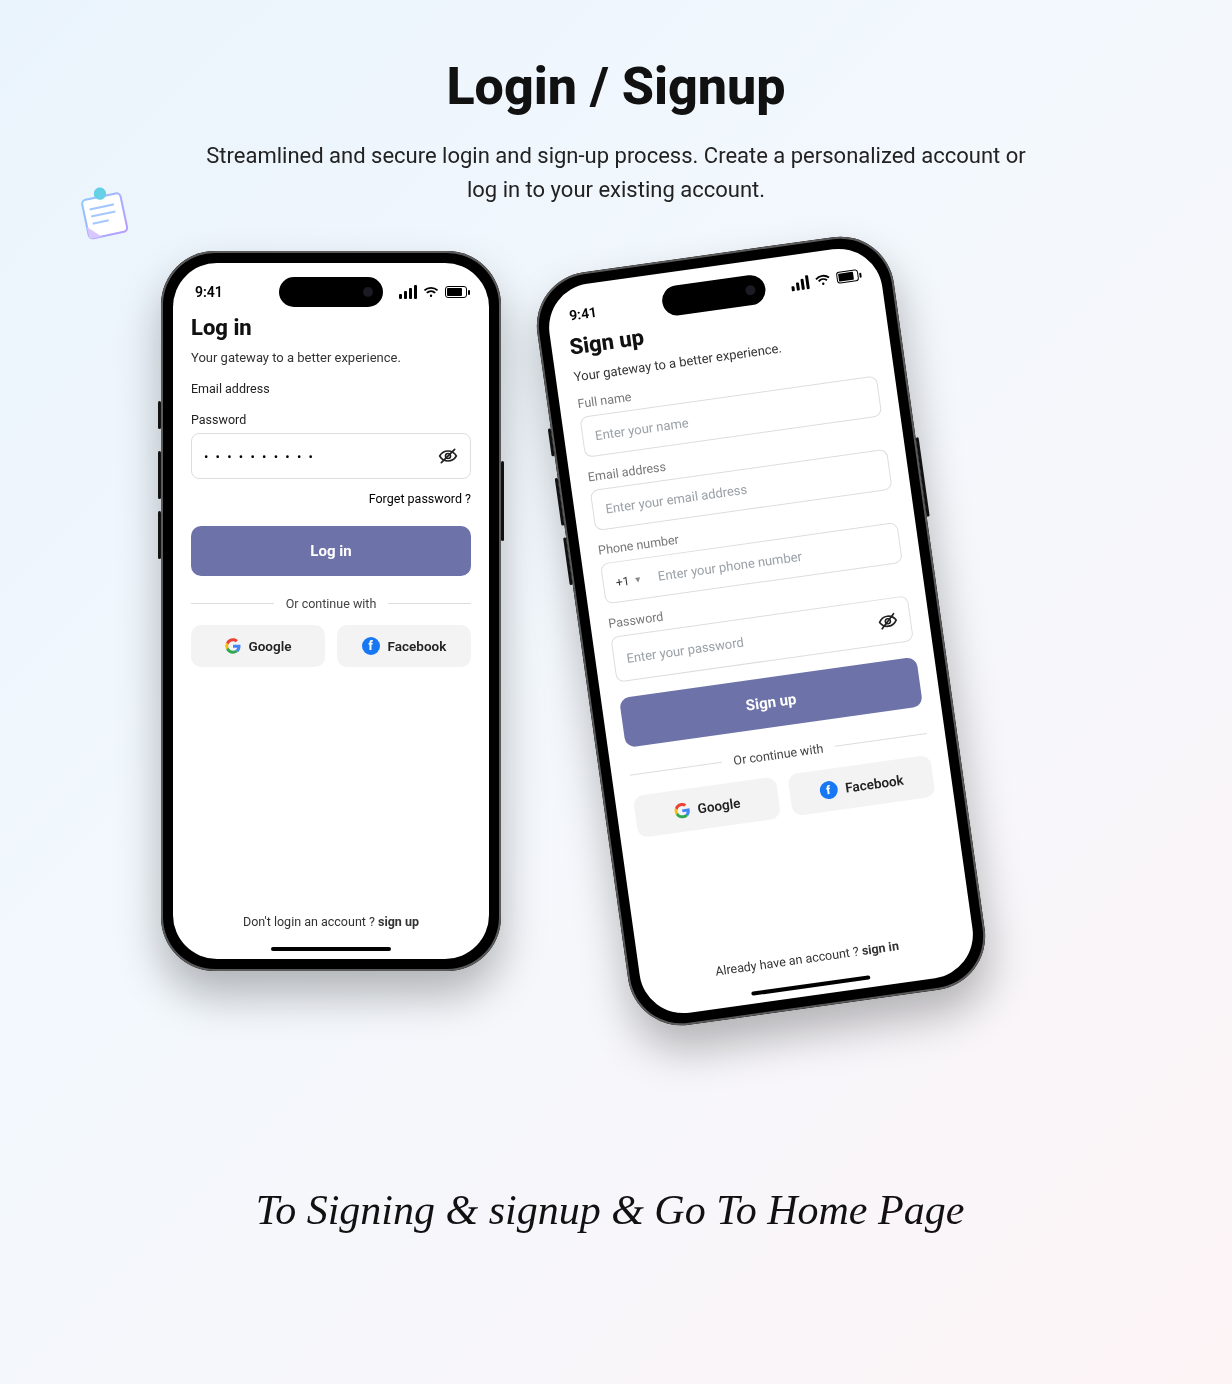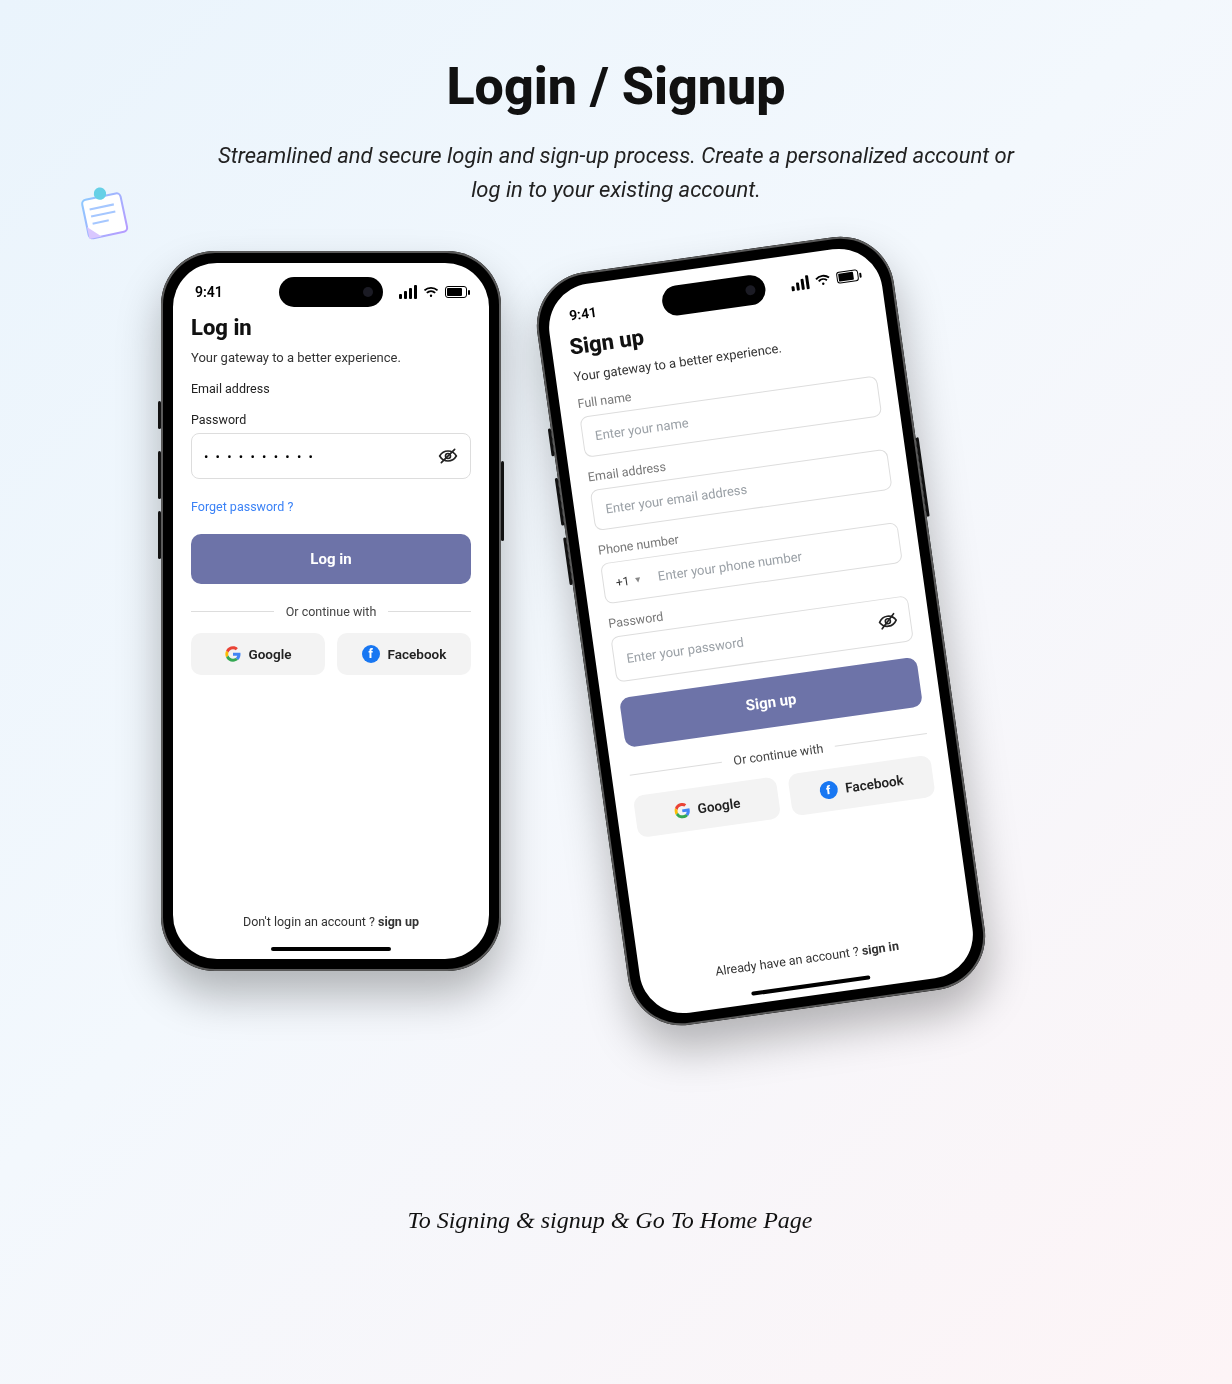--- a/index.html
+++ b/index.html
@@ -21,21 +21,20 @@
     font-weight: 800;
     color: #111;
     text-align: center;
   }
   .subtitle {
     margin: 22px auto 0;
     font-size: 22px;
     color: #222;
     max-width: 820px;
     line-height: 1.55;
-    font-style: italic;
   }
 
   .note-icon {
     position: absolute;
     left: 70px;
     top: 180px;
     width: 66px;
     height: 66px;
   }
 
@@ -138,24 +137,24 @@
     color:#333;
   }
 
   .eye {
     margin-left:auto;
     color:#222;
     display:flex;
   }
 
   .forgot {
-    text-align:left;
+    text-align:right;
     font-size:12.5px;
-    color:#3b82f6;
-    margin-top:20px;
+    color:#000000;
+    margin-top:12px;
   }
 
   .primary-btn {
     margin-top:20px;
     background:#6d73a8;
     color:#fff;
     font-weight:700;
     font-size:15px;
     border-radius:10px;
     padding:16px;
@@ -200,21 +199,21 @@
   .phone.login  { left: 10px; top: 0; }
   .phone.signup { left: 430px; top: 0; width:360px; height:760px; transform: rotate(-8deg); transform-origin: 50% 50%; }
   .phone.signup .content{ padding:4px 18px 0; }
 
   .caption {
     position:absolute;
     bottom:150px;
     left:0; right:12px;
     text-align:center;
     font-family: "Segoe Script","Comic Sans MS",cursive;
-    font-size:24px;
+    font-size:42px;
     font-style:italic;
     color:#111;
   }
 
   
   .g-logo{width:16px;height:16px;}
   .fb-logo{width:18px;height:18px;border-radius:50%;background:#1877f2;display:flex;align-items:center;justify-content:center;color:#fff;font-weight:800;font-size:12px;line-height:1;}
 
   .chev{font-size:10px;color:#888;}
 </style>

